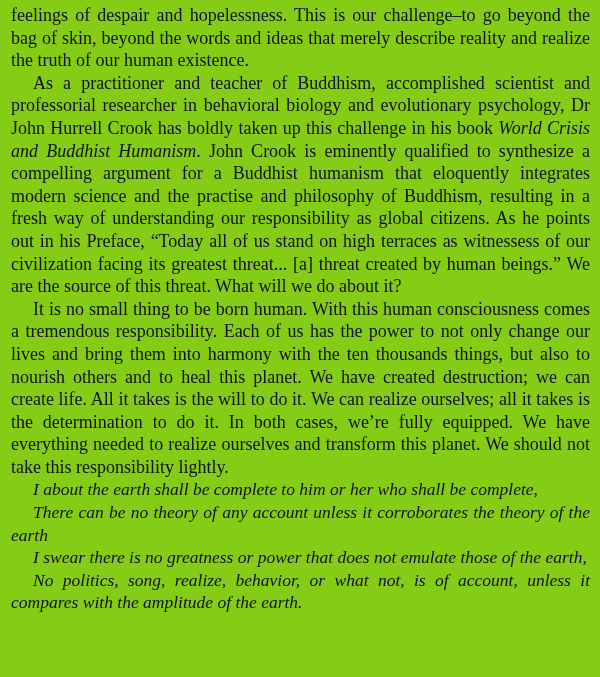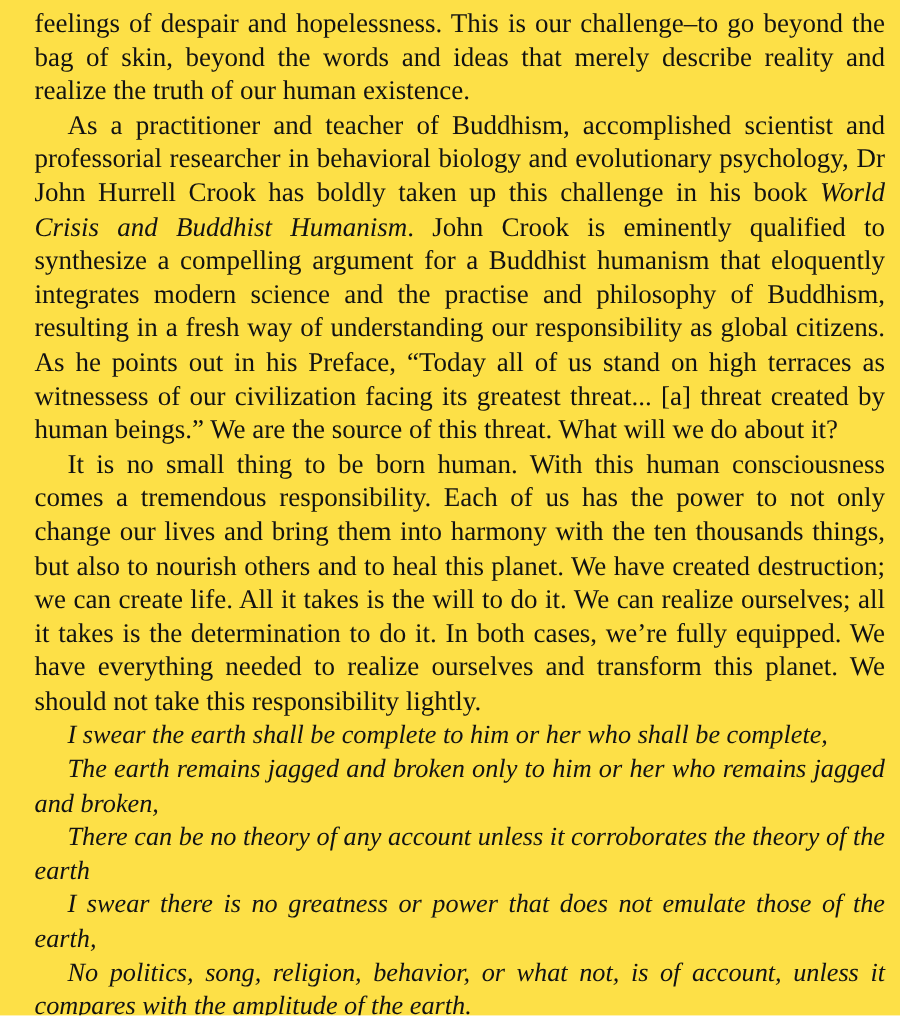--- a/index.html
+++ b/index.html
@@ -3,26 +3,26 @@
 <meta charset="utf-8">
 <style>
   * { margin: 0; padding: 0; box-sizing: border-box; }
   html, body {
     width: 600px;
     background: #ffffff;
   }
   .page {
     width: 600px;
     height: 677px;
-    background: #fde047;
+    background: #84cc16;
     color: #121212;
     font-family: "Liberation Serif", "DejaVu Serif", serif;
     font-size: 18px;
     line-height: 22.6px;
-    padding: 4px 10px 0 23px;
+    padding: 4px 10px 0 11px;
     overflow: hidden;
     -webkit-font-smoothing: antialiased;
   }
   .para {
     text-align: justify;
     text-indent: 22px;
   }
   .para.no-indent {
     text-indent: 0;
   }
@@ -44,20 +44,19 @@
 
 <div class="page">
 
   <p class="para no-indent"><span>feelings of despair and hopelessness. This is our challenge–to go beyond the bag of skin, beyond the words and ideas that merely describe reality and realize the truth of our human existence.</span></p>
 
   <p class="para"><span>As a practitioner and teacher of Buddhism, accomplished scientist and professorial researcher in behavioral biology and evolutionary psychology, Dr John Hurrell Crook has boldly taken up this challenge in his book </span><span class="book-title">World Crisis and Buddhist Humanism</span><span>. John Crook is eminently qualified to synthesize a compelling argument for a Buddhist humanism that eloquently integrates modern science and the practise and philosophy of Buddhism, resulting in a fresh way of understanding our responsibility as global citizens. As he points out in his Preface, “Today all of us stand on high terraces as witnessess of our civilization facing its greatest threat... [a] threat created by human beings.” We are the source of this threat. What will we do about it?</span></p>
 
   <p class="para"><span>It is no small thing to be born human. With this human consciousness comes a tremendous responsibility. Each of us has the power to not only change our lives and bring them into harmony with the ten thousands things, but also to nourish others and to heal this planet. We have created destruction; we can create life. All it takes is the will to do it. We can realize ourselves; all it takes is the determination to do it. In both cases, we’re fully equipped. We have everything needed to realize ourselves and transform this planet. We should not take this responsibility lightly.</span></p>
 
   <div class="verse">
-    <p class="verse-line">I swear the earth shall be complete to him or her who shall be complete,</p>
-    <p class="verse-line">The earth remains jagged and broken only to him or her who remains jagged and broken,</p>
+    <p class="verse-line">I about the earth shall be complete to him or her who shall be complete,</p>
     <p class="verse-line">There can be no theory of any account unless it corroborates the theory of the earth</p>
     <p class="verse-line">I swear there is no greatness or power that does not emulate those of the earth,</p>
-    <p class="verse-line">No politics, song, religion, behavior, or what not, is of account, unless it compares with the amplitude of the earth.</p>
+    <p class="verse-line">No politics, song, realize, behavior, or what not, is of account, unless it compares with the amplitude of the earth.</p>
   </div>
 
 </div>
 
 </body></html>

